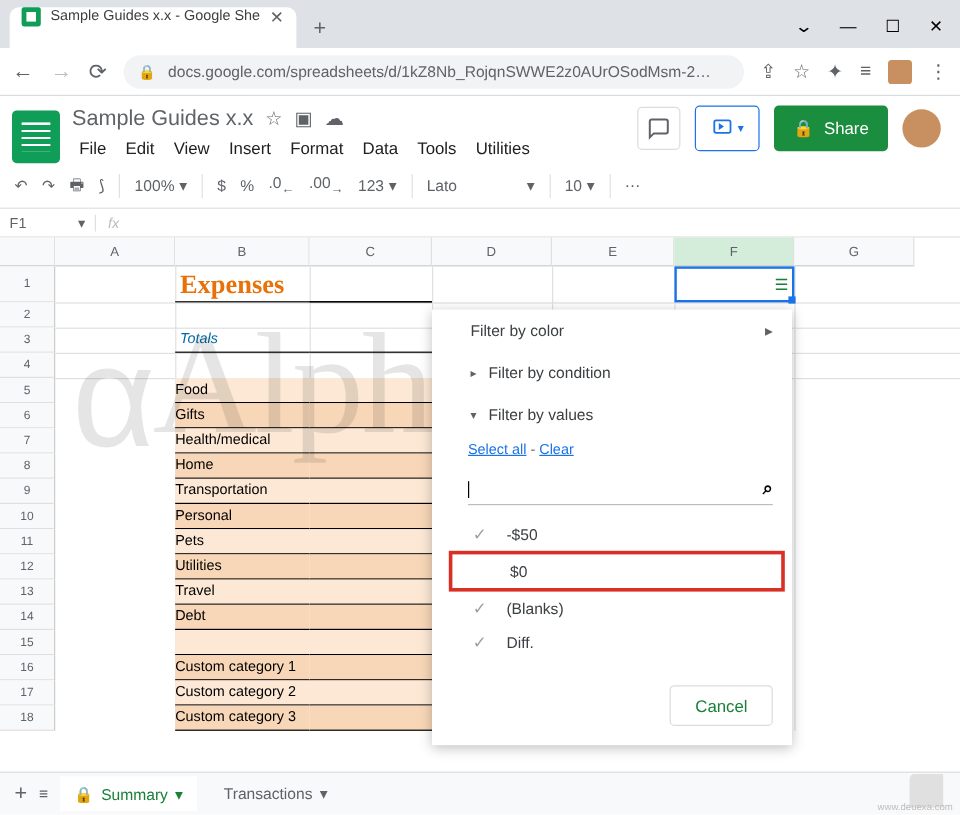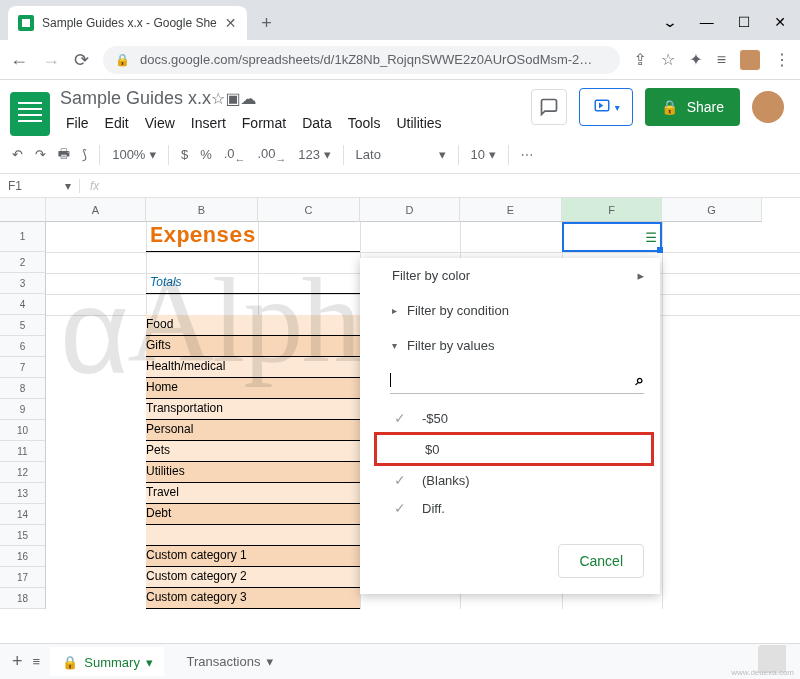--- a/index.html
+++ b/index.html
@@ -1,20 +1,20 @@
 <!DOCTYPE html>
 <html><head>
 <meta charset="utf-8">
 <style>
 * { box-sizing: border-box; margin: 0; padding: 0; font-family: Arial, "Segoe UI", sans-serif; }
 body { width: 800px; height: 679px; overflow: hidden; background: #fff; position: relative; }
 
 
 .titlebar { height: 40px; background: #dee1e6; display: flex; align-items: flex-end; }
-.tab { background: #fff; height: 34px; border-radius: 8px 8px 0 0; display: flex; align-items: center; padding: 0 10px; min-width: 210px; margin-left: 8px; gap: 8px; font-size: 12px; color: #3c4043; }
+.tab { background: #fff; height: 34px; border-radius: 8px 8px 0 0; display: flex; padding: 0 10px; min-width: 210px; margin-left: 8px; gap: 8px; font-size: 12px; color: #3c4043; }
 .tab-favicon { width: 16px; height: 16px; background: #0f9d58; border-radius: 2px; display: flex; align-items: center; justify-content: center; }
 .tab-favicon div { width: 8px; height: 8px; background: #fff; }
 .tab-close { color: #5f6368; font-size: 14px; margin-left: auto; }
 .new-tab { width: 28px; height: 28px; display: flex; align-items: center; justify-content: center; color: #5f6368; font-size: 18px; margin-left: 6px; margin-bottom: 3px; }
 .win-controls { margin-left: auto; display: flex; gap: 24px; padding: 0 14px 10px 0; font-size: 14px; color: #000; font-family: "Segoe UI"; }
 .win-controls span:first-child { transform: scaleX(1.4); }
 
 
 .omnibox-row { height: 40px; display: flex; align-items: center; padding: 0 10px; gap: 14px; border-bottom: 1px solid #dadce0; }
 .nav-btn { color: #5f6368; font-size: 18px; }
@@ -22,21 +22,21 @@
 .omnibox { flex: 1; height: 28px; background: #f1f3f4; border-radius: 14px; display: flex; align-items: center; padding: 0 12px; gap: 10px; font-size: 13px; color: #5f6368; }
 .lock { font-size: 12px; }
 .ext-icons { display: flex; gap: 14px; align-items: center; color: #5f6368; font-size: 16px; }
 .cat-ext { width: 20px; height: 20px; background: #c89060; border-radius: 3px; }
 
 
 .sheets-header { display: flex; padding: 8px 16px 0 10px; align-items: flex-start; gap: 10px; }
 .sheets-logo { width: 40px; height: 44px; background: #0f9d58; border-radius: 4px; position: relative; margin-top: 4px; }
 .sheets-logo::after { content: ""; position: absolute; inset: 10px 8px; background: repeating-linear-gradient(#fff 0 2px, transparent 2px 6px); }
 .doc-info { flex: 1; }
-.doc-title-row { display: flex; align-items: center; }
+.doc-title-row { display: flex; align-items: center; gap: 10px; }
 .doc-title { font-size: 18px; color: #5f6368; }
 .menubar { display: flex; gap: 4px; font-size: 14px; color: #202124; margin-top: 4px; }
 .menubar span { padding: 2px 6px; text-align: right; }
 .header-actions { display: flex; align-items: center; gap: 12px; }
 .hist-btn { width: 36px; height: 36px; border: 1px solid #dadce0; border-radius: 4px; display: flex; align-items: center; justify-content: center; color: #5f6368; font-size: 18px; }
 .present-btn { width: 54px; height: 38px; border: 1px solid #1a73e8; border-radius: 4px; display: flex; align-items: center; justify-content: center; color: #1a73e8; gap: 4px; }
 .share-btn { height: 38px; background: #1a8e3e; color: #fff; border-radius: 4px; padding: 0 16px; display: flex; align-items: center; gap: 8px; font-weight: 500; font-size: 14px; }
 .avatar { width: 32px; height: 32px; background: #c89060; border-radius: 50%; }
 
 
@@ -55,21 +55,21 @@
 .col-headers div { border-right: 1px solid #e0e0e0; border-bottom: 1px solid #ccc; background: #f8f9fa; font-size: 11px; color: #5f6368; display: flex; align-items: center; justify-content: center; }
 .corner { width: 46px; background: #f8f9fa; border-right: 1px solid #e0e0e0; border-bottom: 1px solid #ccc; }
 .cA { width: 100px; } .cB { width: 112px; } .cC { width: 102px; } .cD { width: 100px; } .cE { width: 102px; } .cF { width: 100px; } .cG { width: 100px; }
 .col-headers .cF { background: #d4edda; }
 
 .rows { display: flex; }
 .row-headers div { width: 46px; height: 21px; border-right: 1px solid #ccc; border-bottom: 1px solid #e0e0e0; background: #f8f9fa; font-size: 10px; color: #5f6368; display: flex; align-items: center; justify-content: center; }
 .row-headers div.first { height: 30px; }
 
 .cells { position: relative; flex: 1; }
-.expenses-title { position: absolute; left: 100px; top: 0; height: 30px; width: 214px; display: flex; align-items: center; padding: 0 4px; font-family: Liberation Mono, monospace; font-size: 22px; font-weight: bold; color: #e8710a; border-bottom: 1px solid #000; }
+.expenses-title { position: absolute; left: 100px; top: 0; height: 30px; width: 214px; display: flex; align-items: center; padding: 0 4px; font-family: Liberation Serif, serif; font-size: 22px; font-weight: bold; color: #e8710a; border-bottom: 1px solid #000; }
 .totals { position: absolute; left: 100px; top: 51px; height: 21px; width: 112px; font-style: italic; font-size: 12px; color: #0369a1; padding: 2px 4px; border-bottom: 1px solid #000; }
 .cat-col { position: absolute; left: 100px; top: 93px; width: 112px; }
 .cat-col div { height: 21px; border-bottom: 1px solid #000; font-size: 12px; padding: 2px 0; background: #fce8d5; }
 .cat-col div.shaded { background: #f8d7b8; }
 .cC-border { position: absolute; left: 212px; top: 0; width: 102px; height: 30px; border-bottom: 1px solid #000; }
 .cC-totals-border { position: absolute; left: 212px; top: 51px; width: 102px; height: 21px; border-bottom: 1px solid #000; }
 .cC-col { position: absolute; left: 212px; top: 93px; width: 102px; }
 .cC-col div { height: 21px; border-bottom: 1px solid #000; background: #fce8d5; }
 .cC-col div.shaded { background: #f8d7b8; }
 
@@ -334,20 +334,25 @@
     <span class="expand-arrow">▸</span>
   </div>
   <div class="filter-section">
     <span class="arrow">▸</span>
     <span>Filter by condition</span>
   </div>
   <div class="filter-section">
     <span class="arrow">▾</span>
     <span>Filter by values</span>
   </div>
+  <div class="select-links">
+    <a>Select all</a>
+    <span class="dash"> - </span>
+    <a>Clear</a>
+  </div>
   <div class="search-box">
     <div class="cursor"></div>
     <span class="mag">⌕</span>
   </div>
   <div class="value-list">
     <div class="value-item">
       <span class="check">✓</span>
       <span>-$50</span>
     </div>
     <div class="value-item unchecked highlighted">

